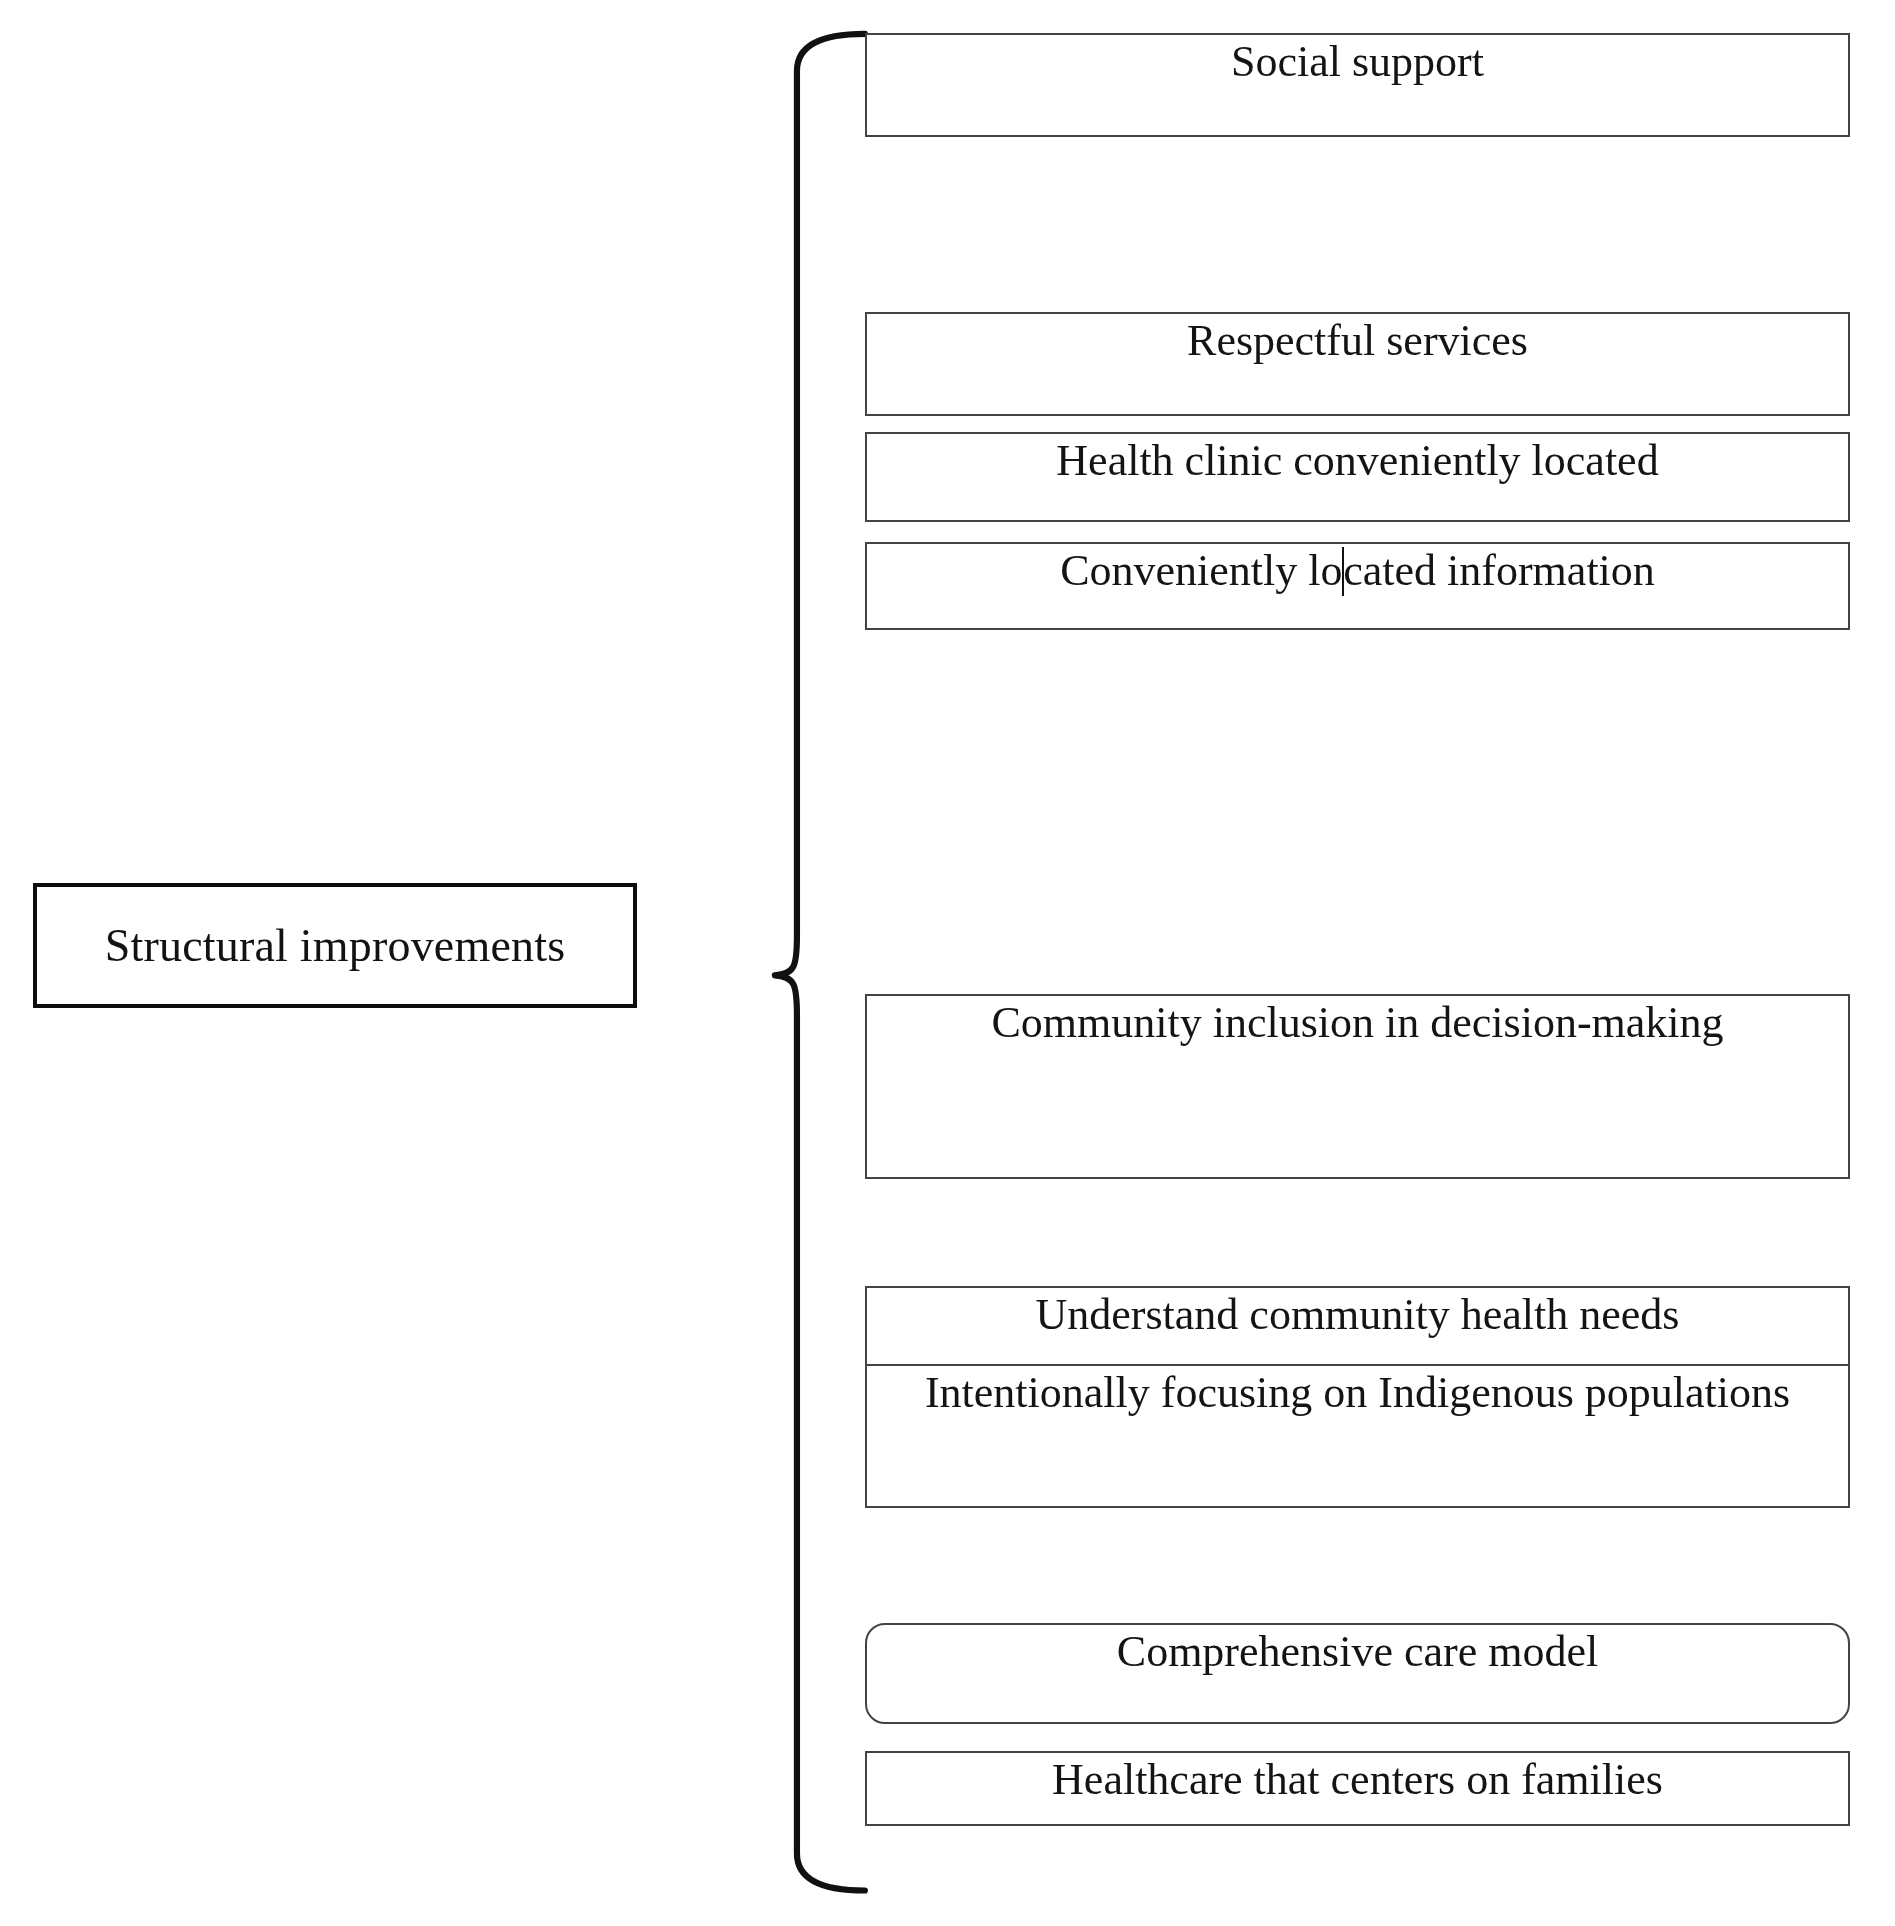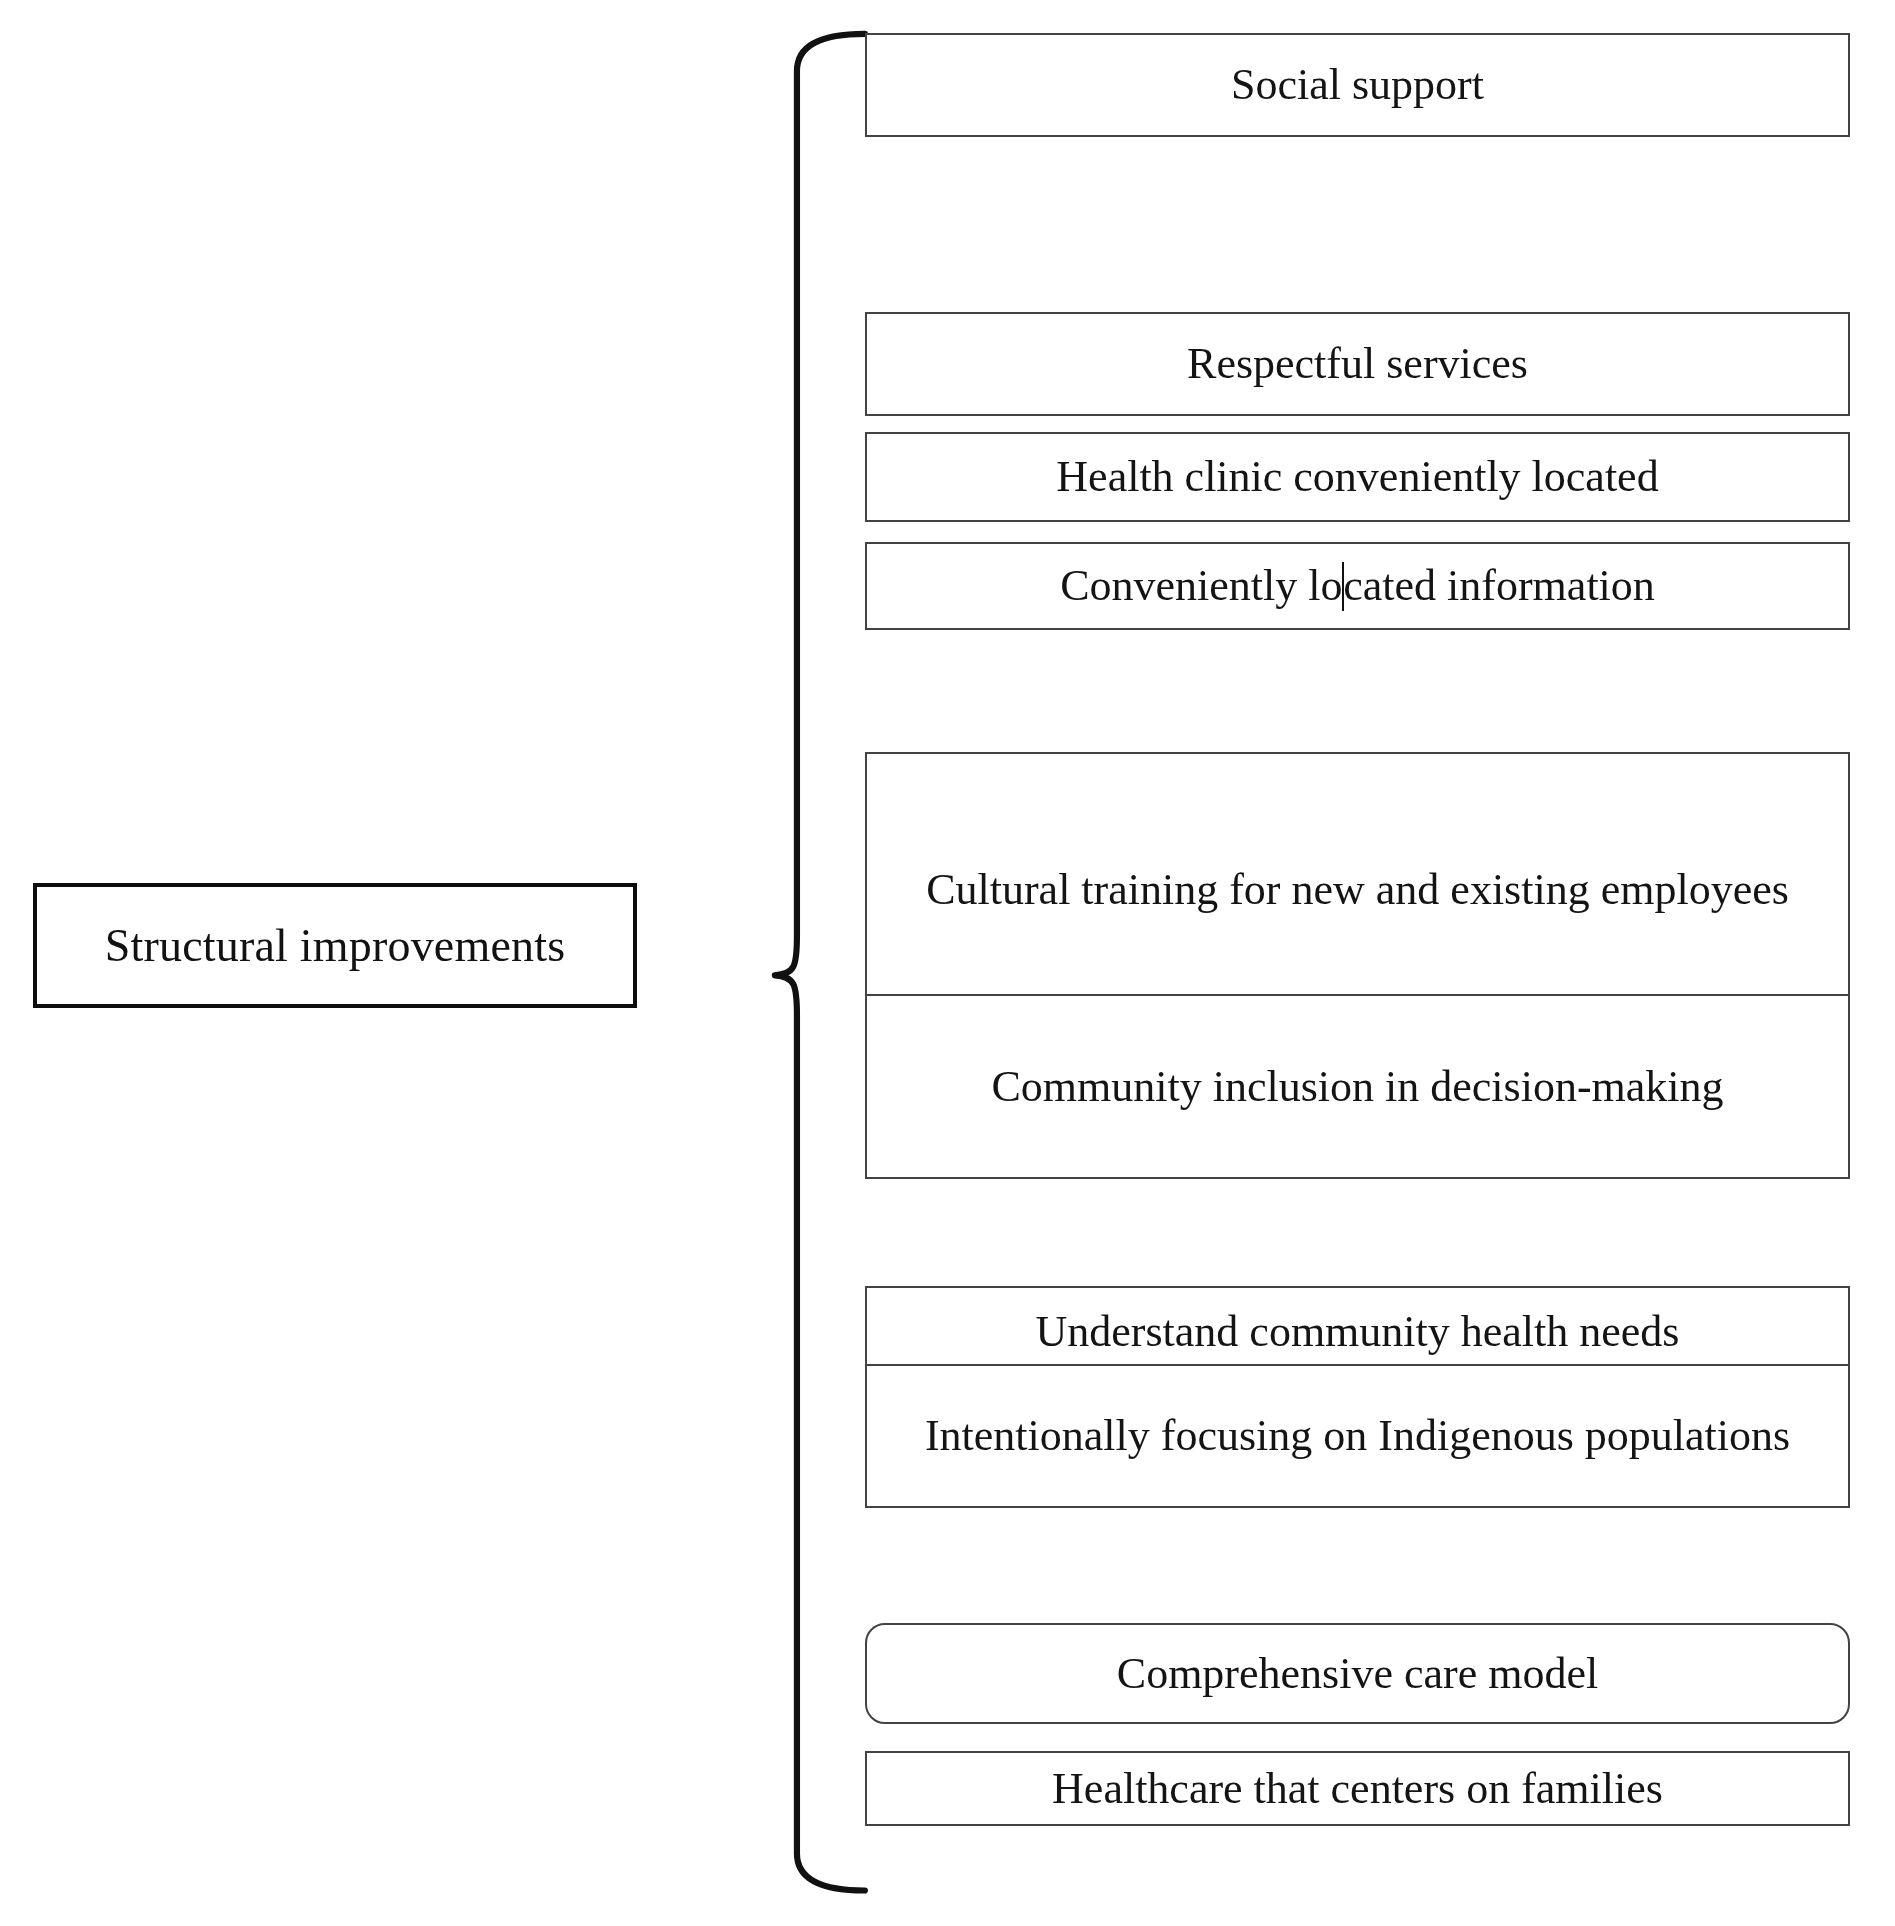--- a/index.html
+++ b/index.html
@@ -59,21 +59,21 @@
 
   
   .leaf-box {
     position: absolute;
     left: 865px;
     width: 985px;
     border: 2.6px solid #434343;
     background: #ffffff;
     box-sizing: border-box;
     display: flex;
-    align-items: center;
+    align-items: flex-start;
     justify-content: center;
     text-align: center;
   }
   .leaf-label {
     font-size: 44px;
     line-height: 1.22;
     color: #141414;
     padding: 0 19.4px;
     white-space: pre-line;
   }
@@ -119,23 +119,20 @@
 
   <div class="leaf-box" style="top:432px; height:90px;">
     <span class="leaf-label">Health clinic conveniently located</span>
   </div>
 
   <div class="leaf-box" style="top:542px; height:88px;">
     <span class="leaf-label"><span>Conveniently lo</span><span class="caret"></span><span>cated information</span></span>
   </div>
 
 
-  <div class="leaf-box" style="top:752px; height:276px;">
-    <span class="leaf-label">Cultural training for new and existing employees</span>
-  </div>
 
   <div class="leaf-box" style="top:994px; height:185px;">
     <span class="leaf-label">Community inclusion in decision-making</span>
   </div>
 
   <div class="leaf-box" style="top:1286px; height:91px;">
     <span class="leaf-label">Understand community health needs</span>
   </div>
 
   <div class="leaf-box" style="top:1364px; height:144px;">

